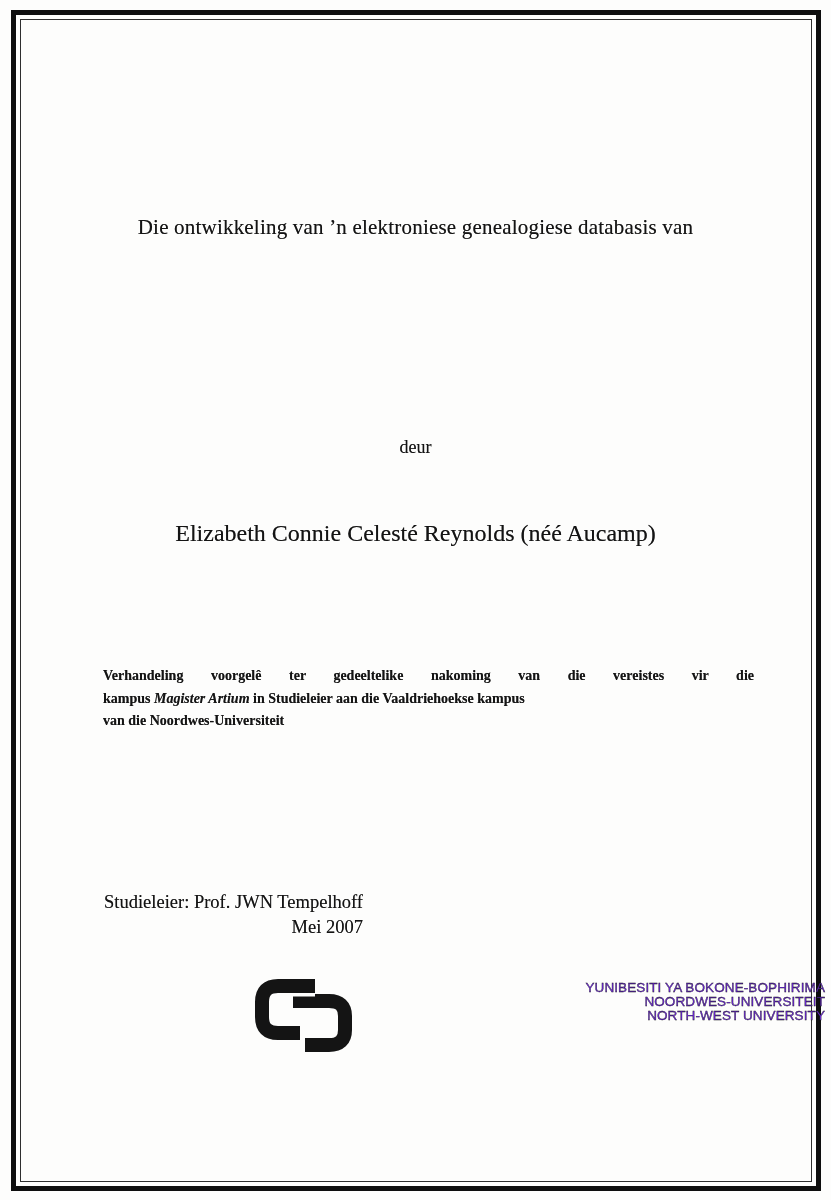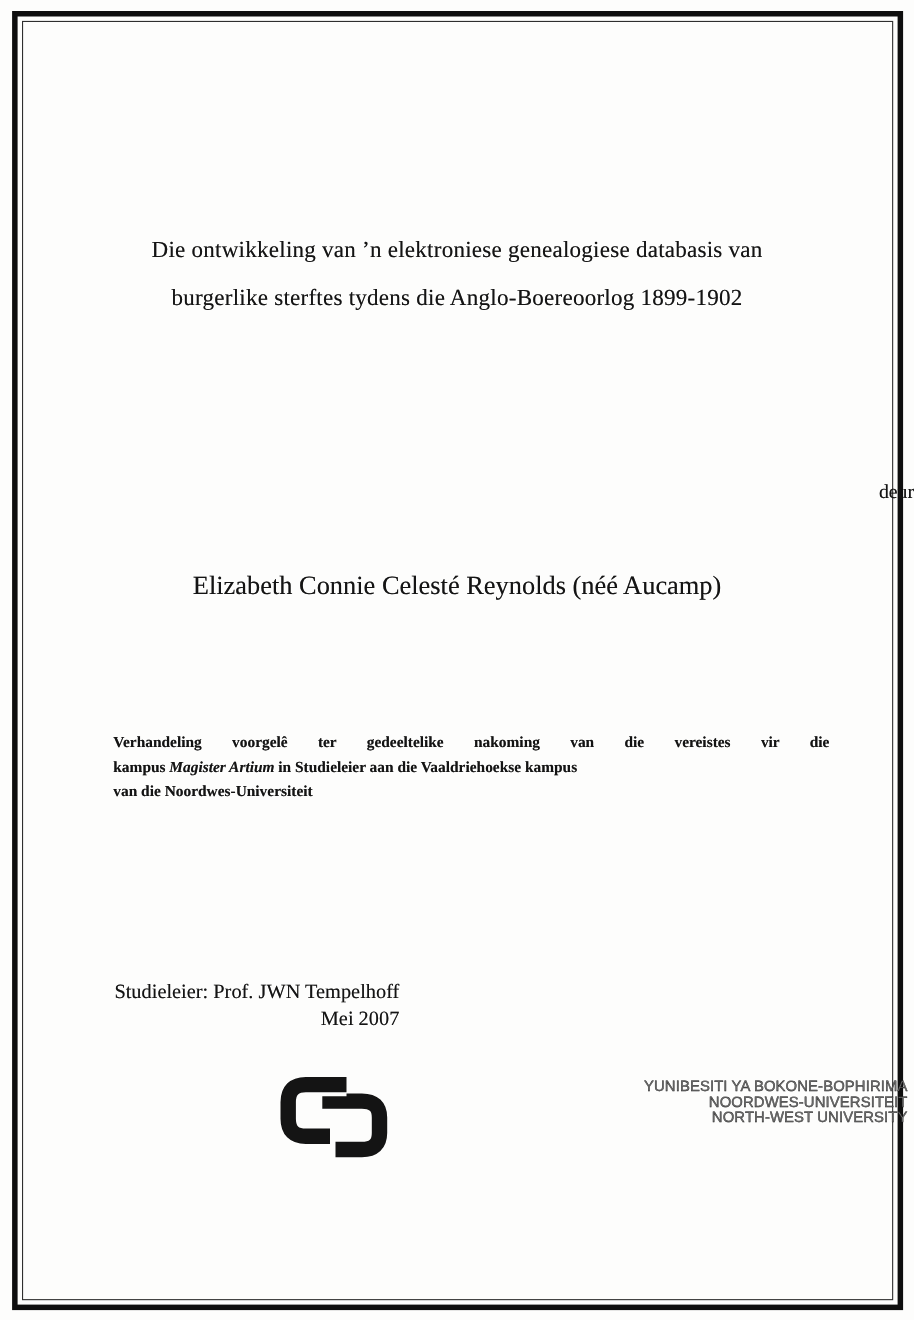--- a/index.html
+++ b/index.html
@@ -32,21 +32,21 @@
     position: absolute;
     top: 206px; left: 55px; right: 55px;
     text-align: center;
     font-size: 21px;
     line-height: 43px;
     letter-spacing: 0.2px;
   }
   .byline {
     position: absolute;
     top: 437px; left: 0; right: 0;
-    text-align: right;
+    text-align: center;
     font-size: 18px;
   }
   .author {
     position: absolute;
     top: 520px; left: 0; right: 0;
     text-align: center;
     font-size: 24px;
   }
   .statement {
     position: absolute;
@@ -80,38 +80,37 @@
   }
   .logo-text {
     position: absolute;
     left: 66px; top: 5px;
     width: 507px;
     text-align: right;
     font-family: "Liberation Sans", sans-serif;
     font-size: 13.5px;
     line-height: 13.8px;
     letter-spacing: 0.1px;
-    color: #737373;
+    color: #6d28d9;
     -webkit-text-stroke: 0.35px #161616;
     white-space: nowrap;
   }
   
   .ink-soft { text-shadow: 0 0 0.5px rgba(20,20,20,0.55); }
 </style>
 </head>
 <body>
 
 <div class="page">
 
   <div class="frame-outer"></div>
   <div class="frame-inner"></div>
 
   <div class="title-block ink-soft">
     <div>Die ontwikkeling van ’n elektroniese genealogiese databasis van</div>
-    <div>burgerlike sterftes tydens die Anglo-Boereoorlog 1899-1902</div>
   </div>
 
   <div class="byline ink-soft">deur</div>
 
   <div class="author ink-soft">Elizabeth Connie Celesté Reynolds (néé Aucamp)</div>
 
   <div class="statement ink-soft">
     <div class="justify-line">Verhandeling voorgelê ter gedeeltelike nakoming van die vereistes vir die</div>
     <div><span>kampus </span><span class="italic">Magister Artium</span><span> in Studieleier aan die Vaaldriehoekse kampus</span></div>
     <div>van die Noordwes-Universiteit</div>

